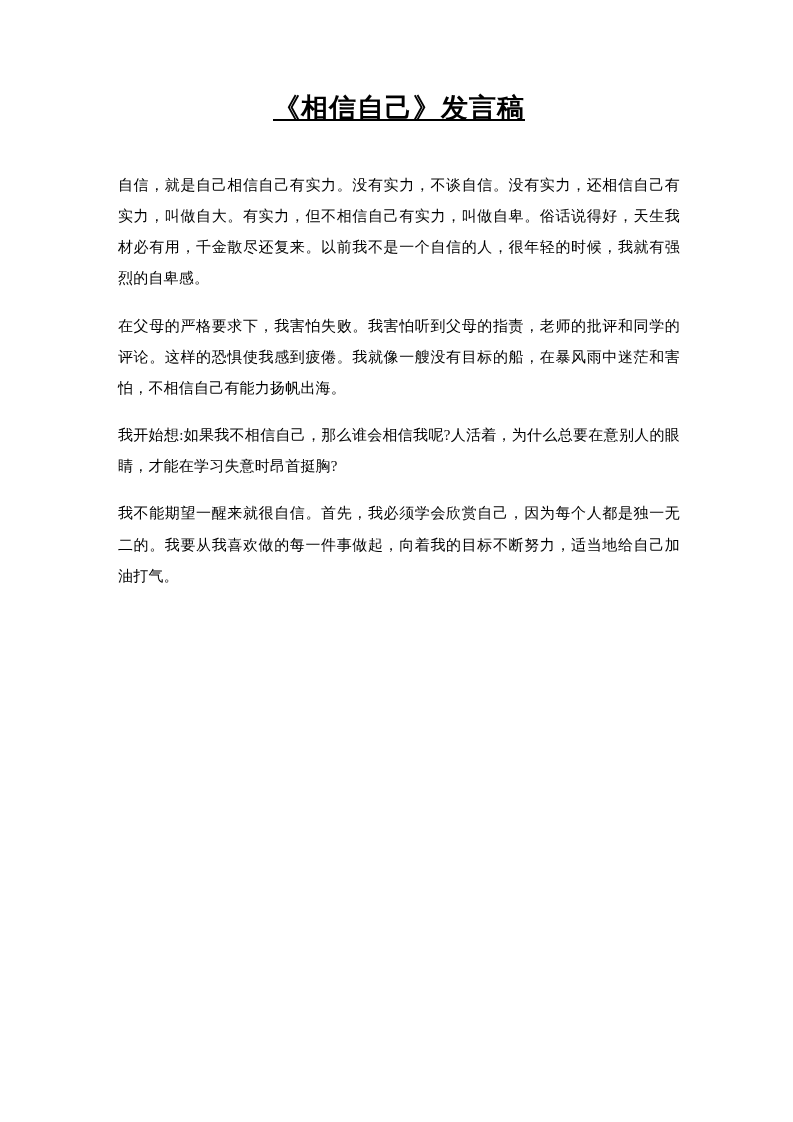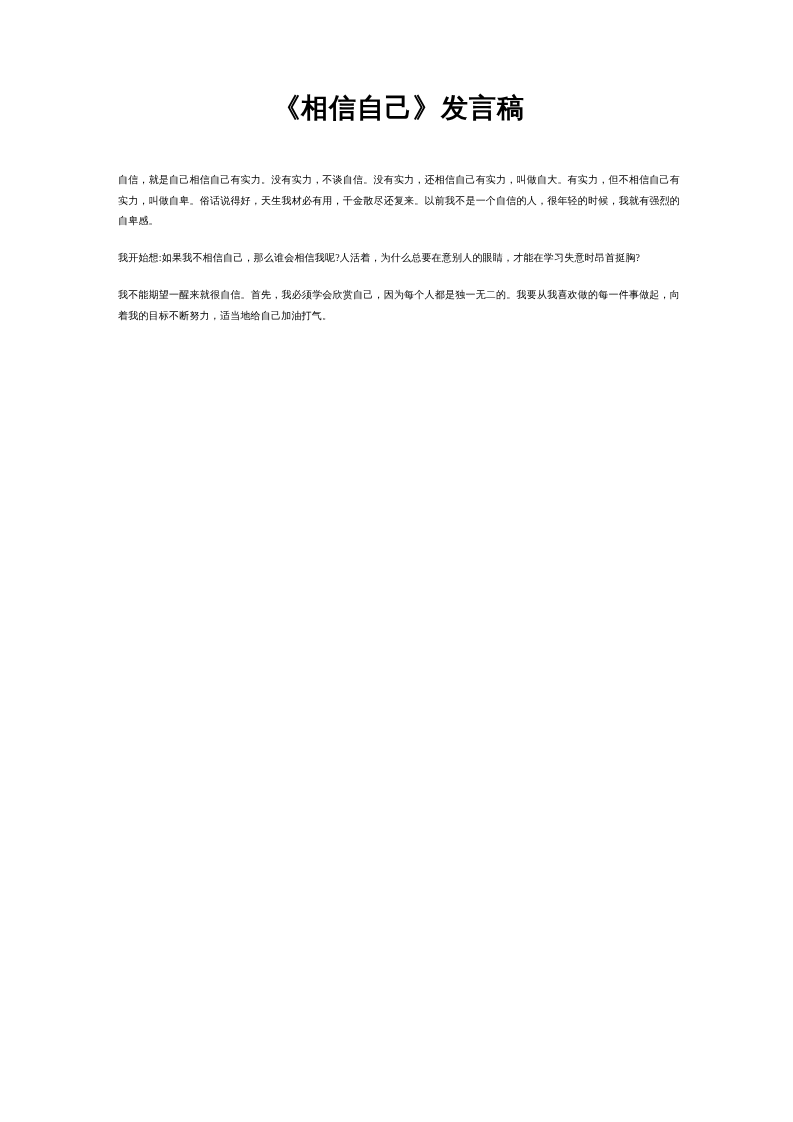--- a/index.html
+++ b/index.html
@@ -30,41 +30,43 @@
   }
   .doc-title {
     margin: 0;
     padding-top: 90px;
     font-size: 27px;
     font-weight: bold;
     text-align: center;
     letter-spacing: 1px;
     line-height: 1.4;
     font-family: "Liberation Serif", "DejaVu Serif", serif;
+    text-decoration: underline;
   }
   .body-blocks {
     margin-top: 42px;
   }
   .para {
-    font-size: 10px;
+    font-size: 15px;
     line-height: 2.08;
     text-align: justify;
     text-justify: inter-ideograph;
     margin: 0 0 16px 0;
     letter-spacing: 0.2px;
   }
   .para:last-child {
     margin-bottom: 16px;
   }
 </style>
 </head>
 <body>
 
 <div class="page">
   <div class="content">
     <h1 class="doc-title">《相信自己》发言稿</h1>
     <div class="body-blocks">
       <p class="para">自信，就是自己相信自己有实力。没有实力，不谈自信。没有实力，还相信自己有实力，叫做自大。有实力，但不相信自己有实力，叫做自卑。俗话说得好，天生我材必有用，千金散尽还复来。以前我不是一个自信的人，很年轻的时候，我就有强烈的自卑感。</p>
+      <p class="para">在父母的严格要求下，我害怕失败。我害怕听到父母的指责，老师的批评和同学的评论。这样的恐惧使我感到疲倦。我就像一艘没有目标的船，在暴风雨中迷茫和害怕，不相信自己有能力扬帆出海。</p>
       <p class="para">我开始想:如果我不相信自己，那么谁会相信我呢?人活着，为什么总要在意别人的眼睛，才能在学习失意时昂首挺胸?</p>
       <p class="para">我不能期望一醒来就很自信。首先，我必须学会欣赏自己，因为每个人都是独一无二的。我要从我喜欢做的每一件事做起，向着我的目标不断努力，适当地给自己加油打气。</p>
     </div>
   </div>
 </div>
 
 </body></html>

